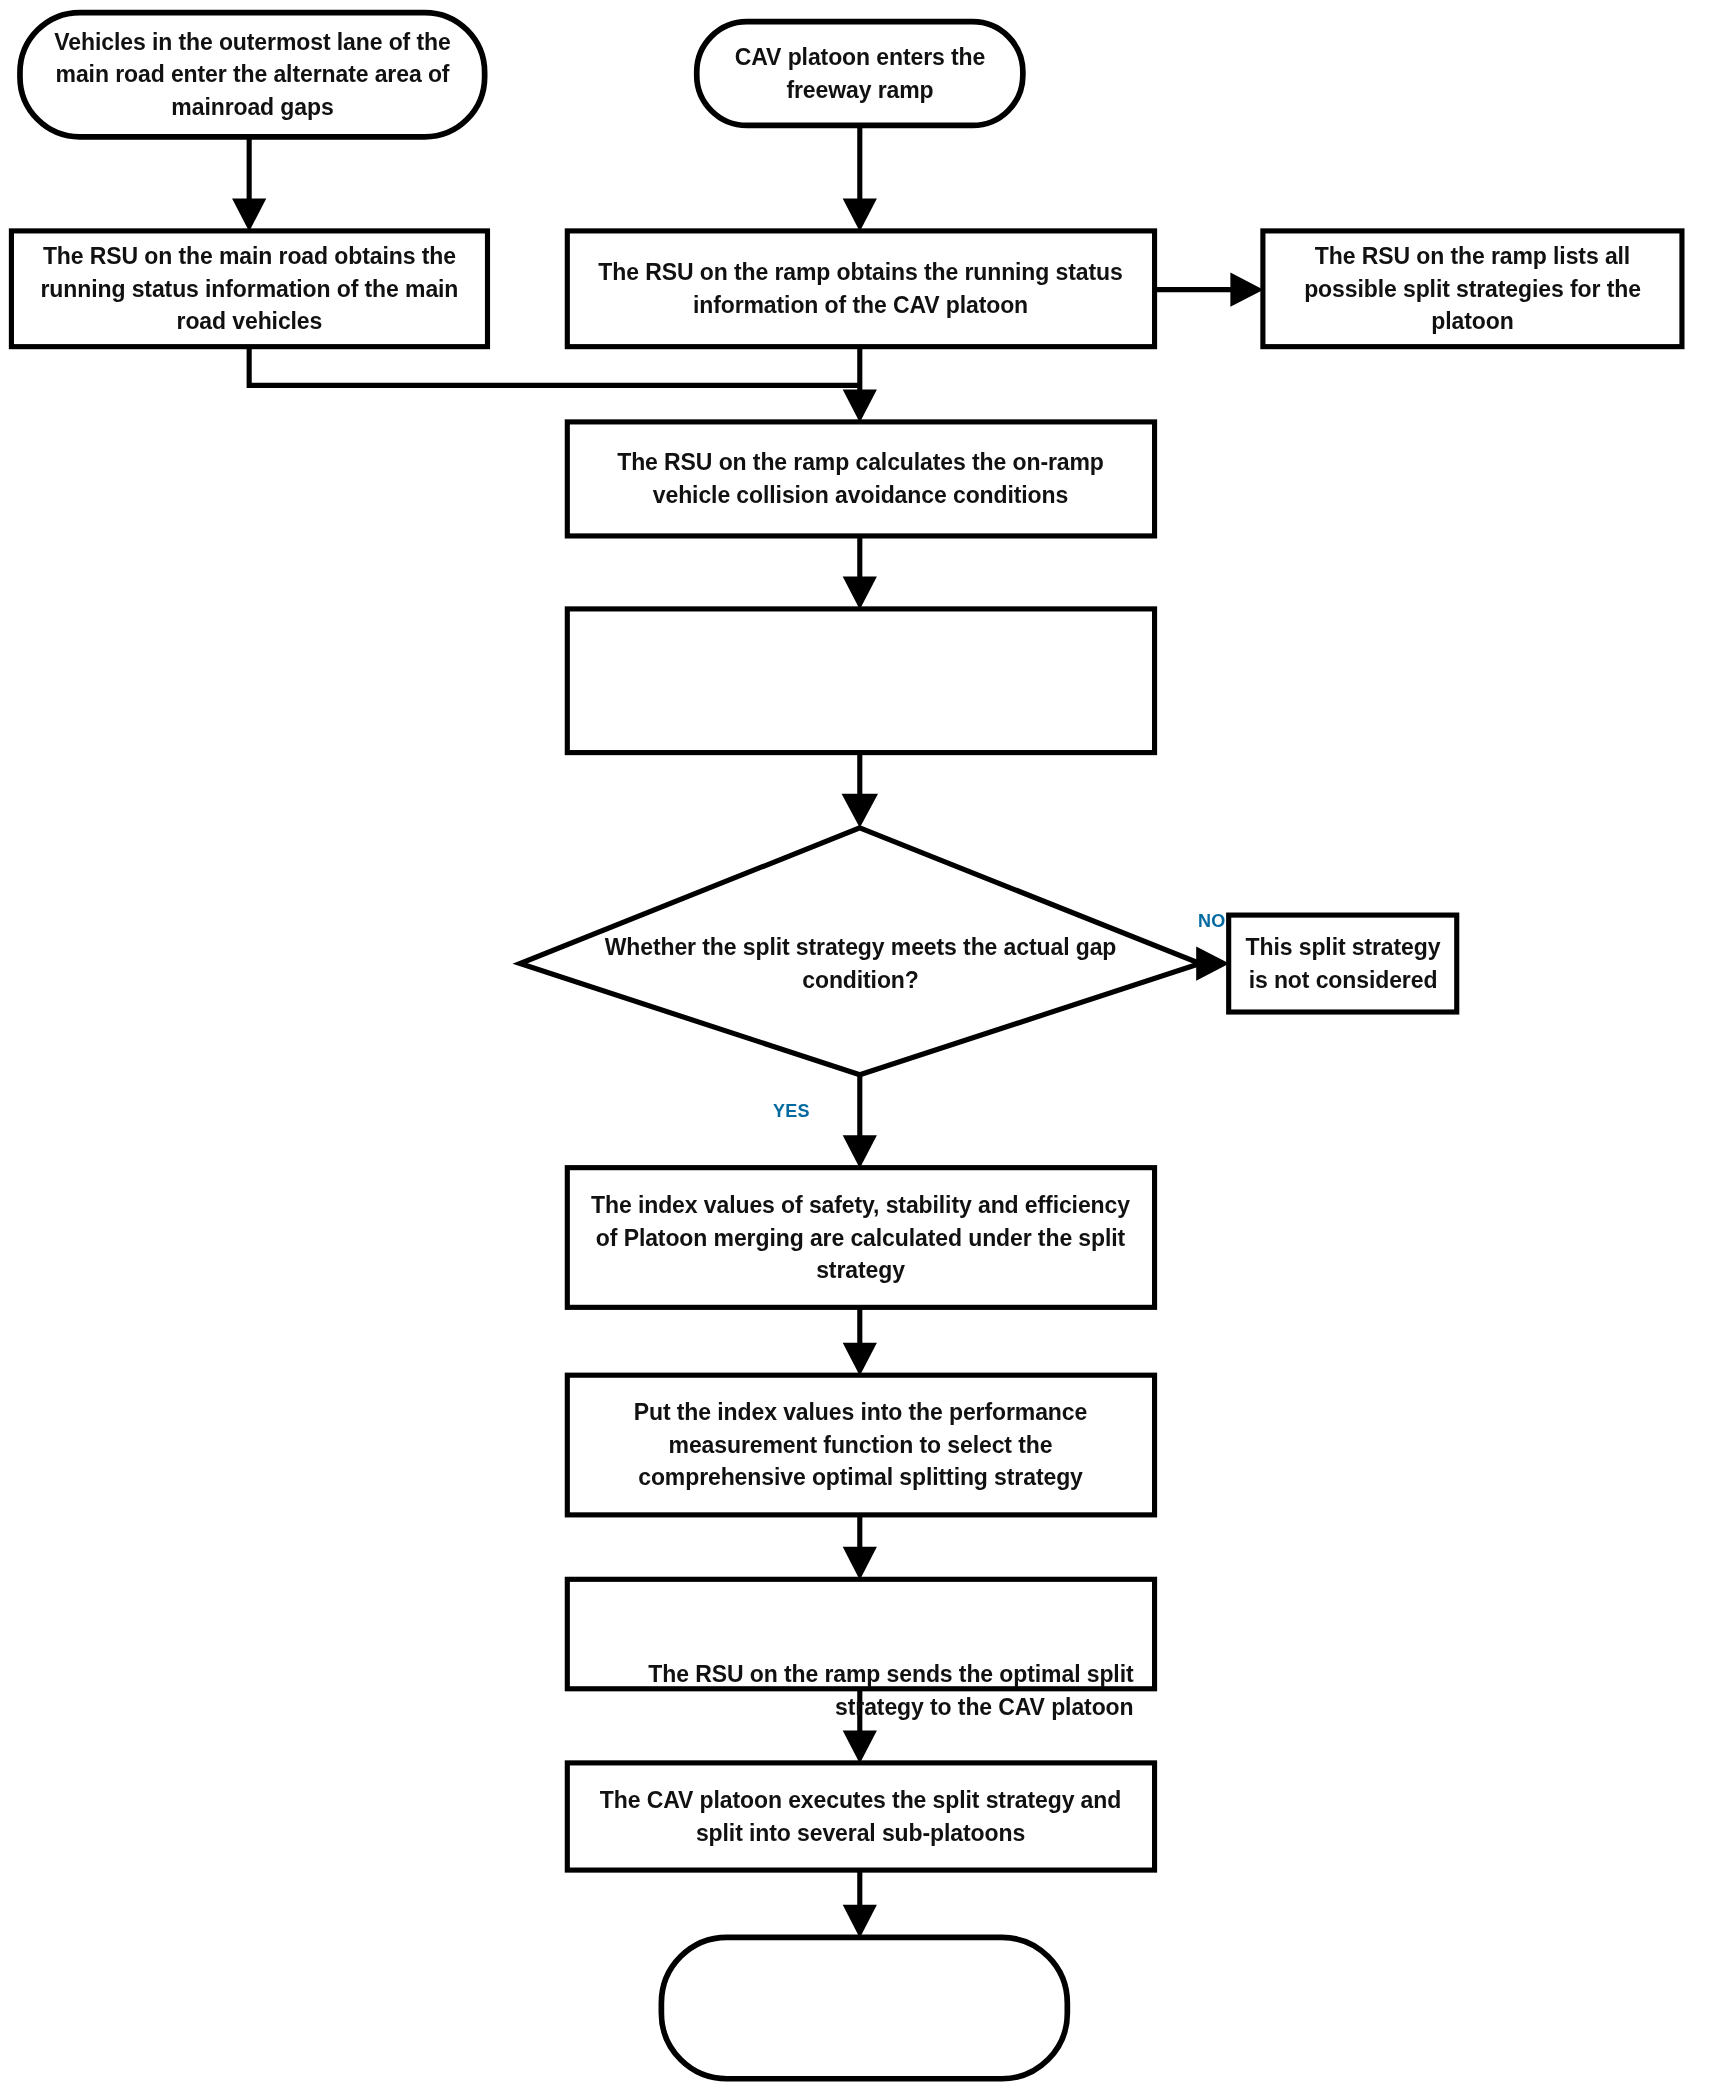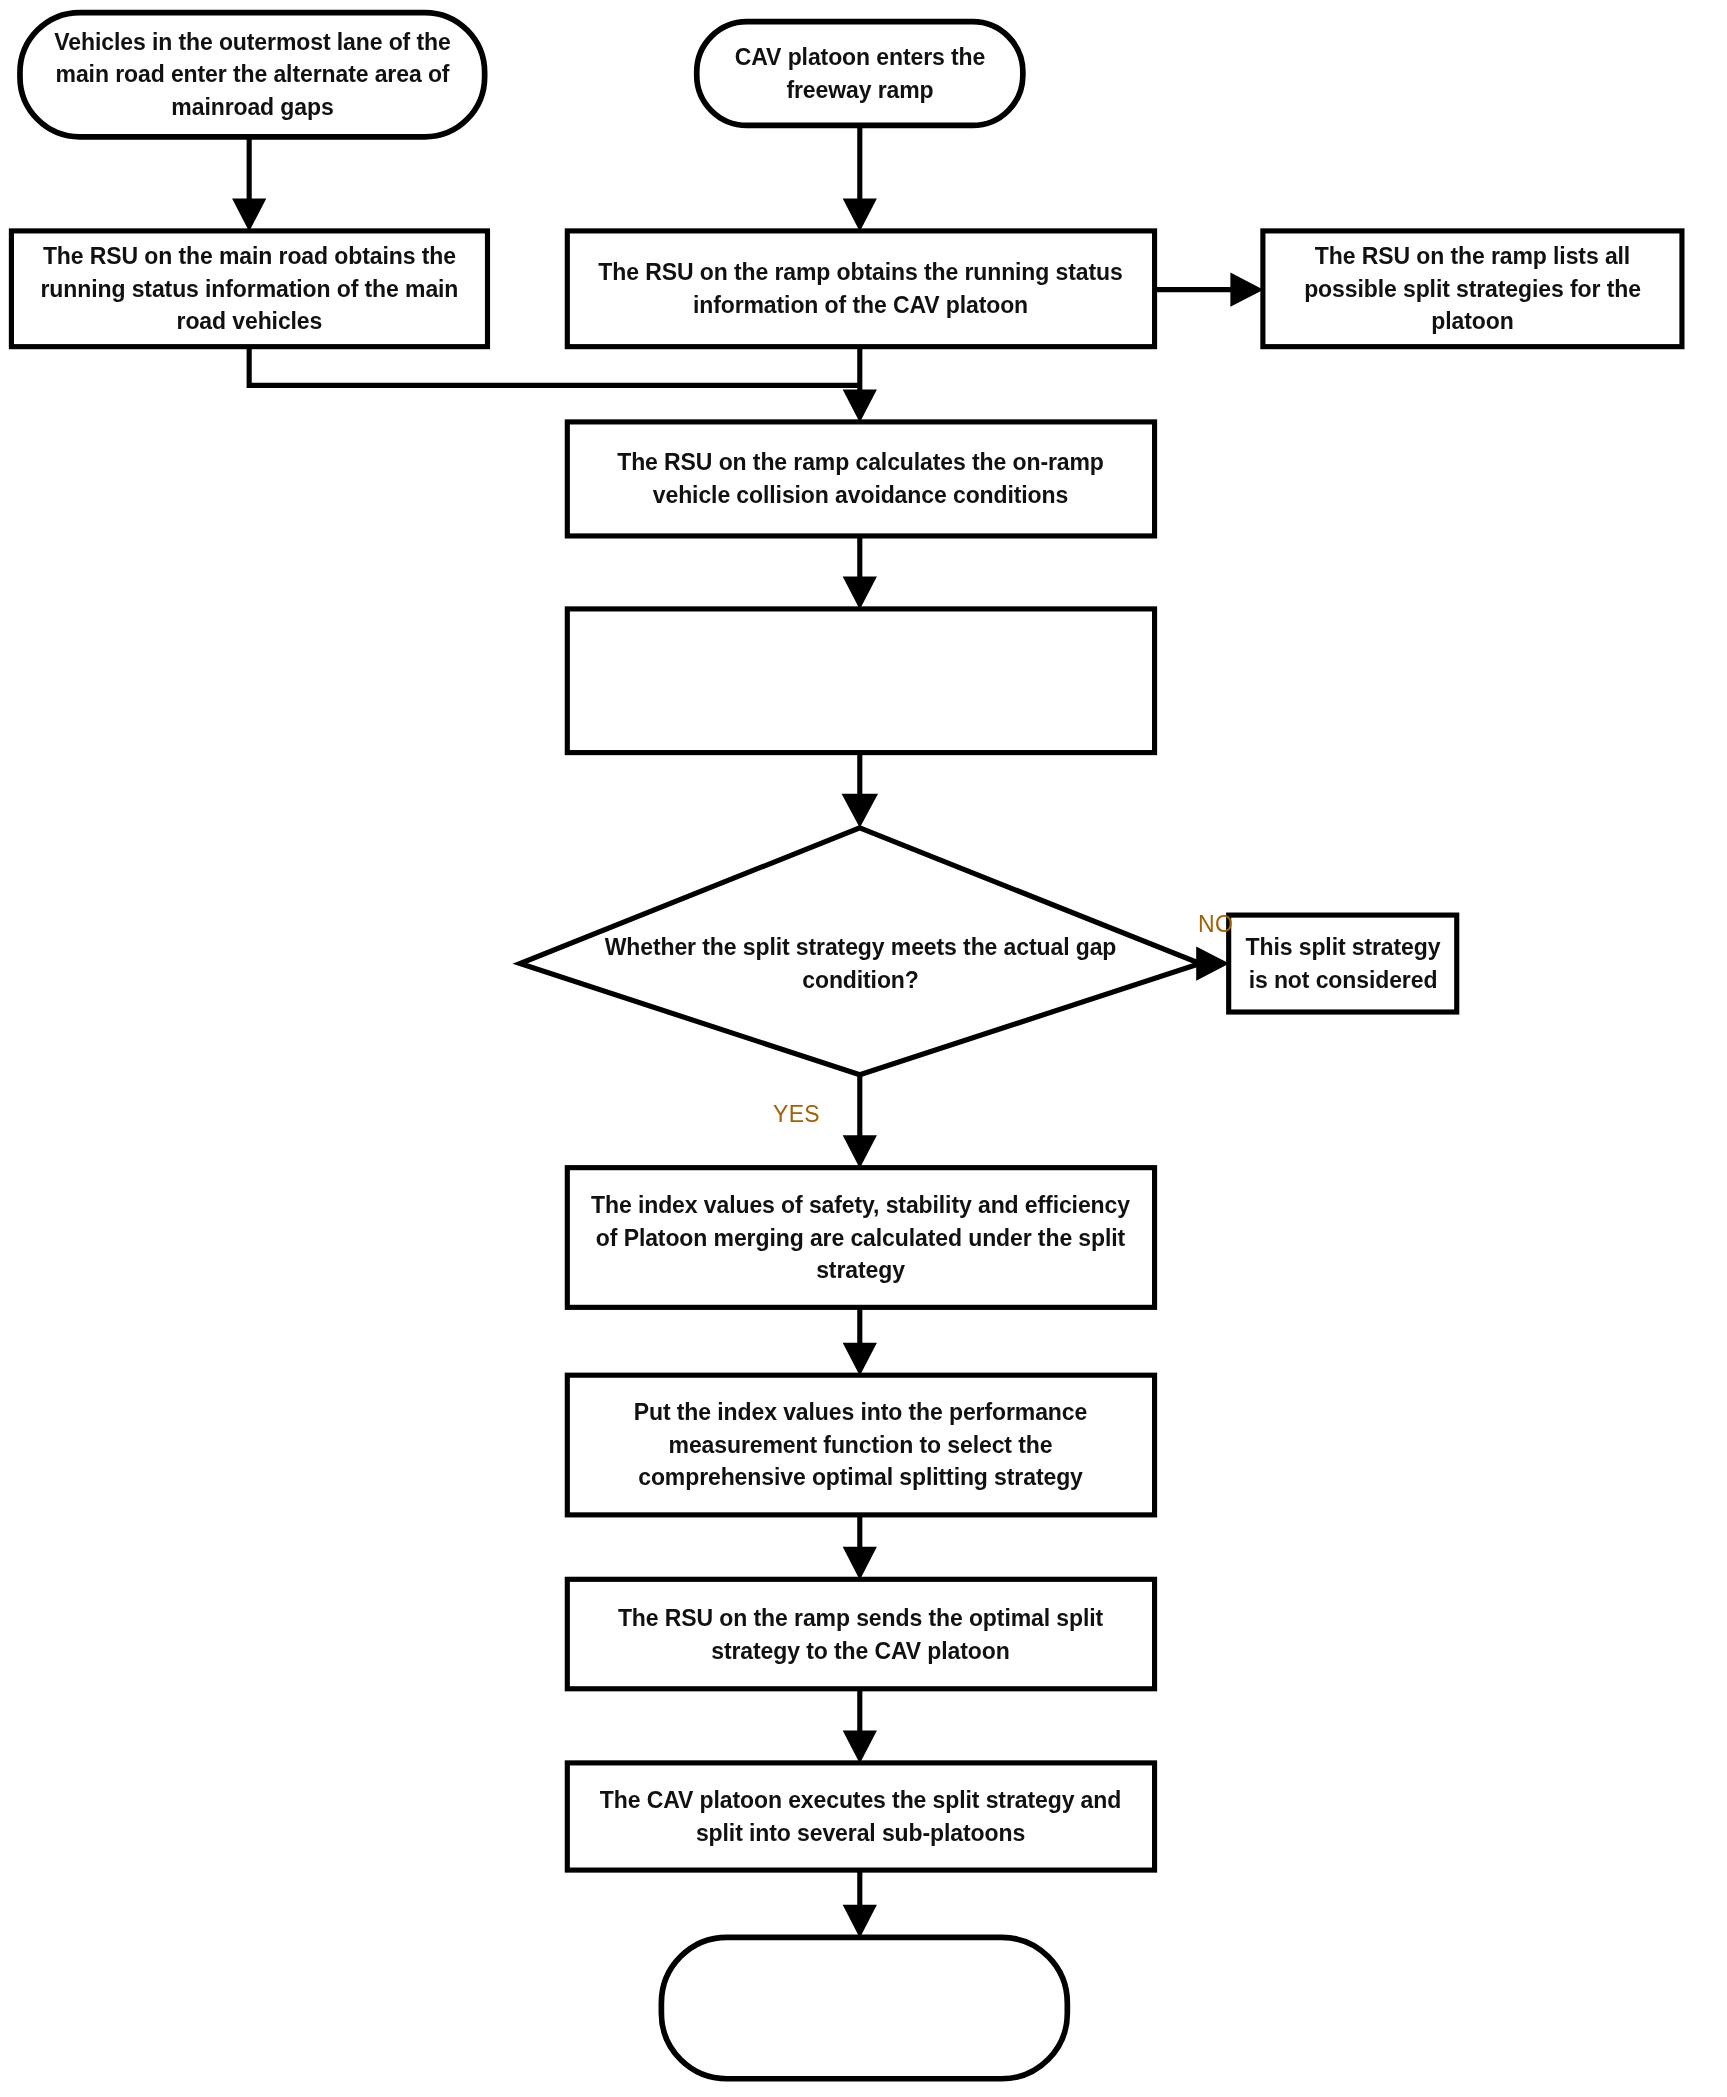--- a/index.html
+++ b/index.html
@@ -55,23 +55,23 @@
     font-size: 23px;
     line-height: 1.42;
     letter-spacing: -0.1px;
     box-sizing: border-box;
     padding: 0 8px;
     pointer-events: none;
   }
   .edge-label {
     position: absolute;
     font-family: "Liberation Sans", sans-serif;
-    font-weight: normal;
-    font-size: 23px;
-    color: #a16207;
+    font-weight: bold;
+    font-size: 18px;
+    color: #0369a1;
     letter-spacing: 0.3px;
   }
 </style>
 </head>
 <body>
 
 <div id="flow-root">
 
   <svg class="flow-canvas" viewBox="0 0 3029 3678">
 
@@ -184,21 +184,21 @@
 
 
   <div class="node-text" style="left:581px; top:907px; width:559px; height:114px;text-align:center;">Whether the split strategy meets the actual gap condition?</div>
 
   <div class="node-text" style="left:1229px; top:915px; width:228px; height:97px; padding:0 10.3px;">This split strategy is not considered</div>
 
   <div class="node-text" style="left:567px; top:1168px; width:587px; height:140px; padding:0 15px;">The index values of safety, stability and efficiency of Platoon merging are calculated under the split strategy</div>
 
   <div class="node-text" style="left:567px; top:1375px; width:587px; height:140px; padding:0 15px;">Put the index values  into the performance measurement function to select the comprehensive optimal splitting strategy</div>
 
-  <div class="node-text" style="left:567px; top:1580px; width:587px; height:109px; padding:0 20.5px;">The RSU on the ramp sends the optimal split strategy to the CAV platoon</div>
+  <div class="node-text" style="left:567px; top:1636px; width:587px; height:109px; padding:0 20.5px;text-align:right;">The RSU on the ramp sends the optimal split strategy to the CAV platoon</div>
 
   <div class="node-text" style="left:567px; top:1763px; width:587px; height:107px; padding:0 17px;">The CAV platoon executes the split strategy and split into several sub-platoons</div>
 
 
   <div class="edge-label" style="left:1198px; top:911px;">NO</div>
 
   <div class="edge-label" style="left:773px; top:1101px;">YES</div>
 
 </div>
 

